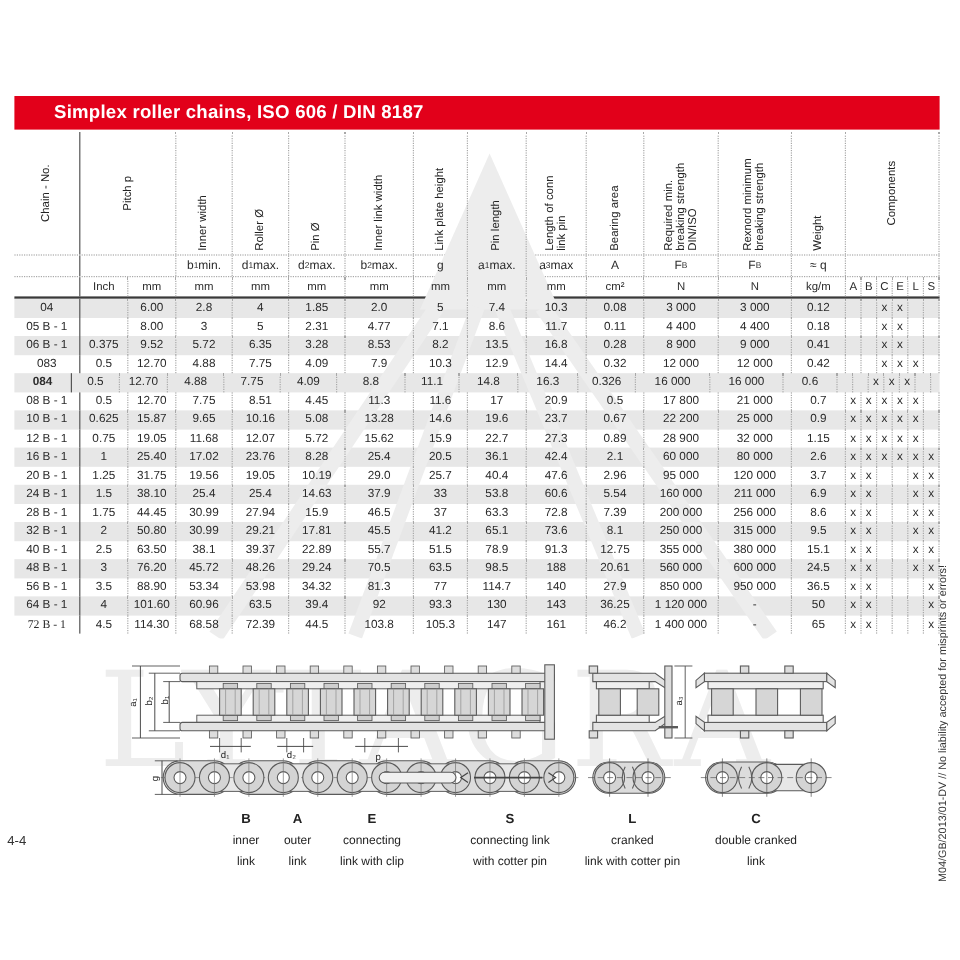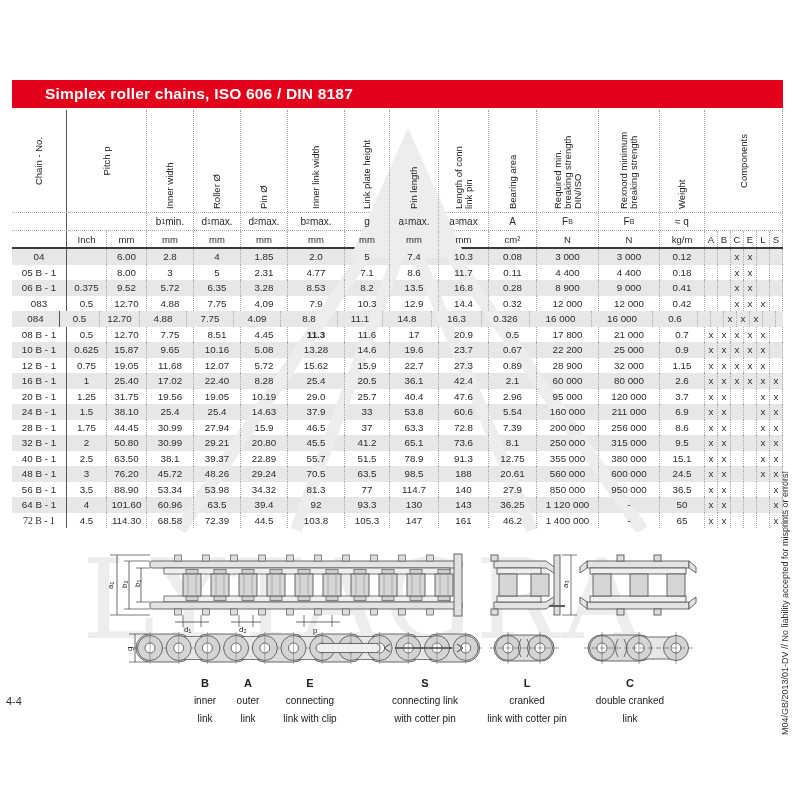--- a/index.html
+++ b/index.html
@@ -272,21 +272,21 @@
         <div class="cell dcell" style="width: 61px;">12 000</div>
         <div class="cell dcell" style="width: 45px;">0.42</div>
         <div class="cell dcell" style="width: 13px;"></div>
         <div class="cell dcell" style="width: 13px;"></div>
         <div class="cell dcell" style="width: 13px;">x</div>
         <div class="cell dcell" style="width: 13px;">x</div>
         <div class="cell dcell" style="width: 13px;">x</div>
         <div class="cell dcell" style="width: 13px;"></div>
       </div>
       <div class="drow shade">
-        <div class="cell dcell solid" style="width: 48px;">084</div>
+        <div class="cell dcell solid" style="width: 48px; font-weight: bold;">084</div>
         <div class="cell dcell" style="width: 40px;">0.5</div>
         <div class="cell dcell" style="width: 40px;">12.70</div>
         <div class="cell dcell" style="width: 47px;">4.88</div>
         <div class="cell dcell" style="width: 47px;">7.75</div>
         <div class="cell dcell" style="width: 47px;">4.09</div>
         <div class="cell dcell" style="width: 57px;">8.8</div>
         <div class="cell dcell" style="width: 45px;">11.1</div>
         <div class="cell dcell" style="width: 49px;">14.8</div>
         <div class="cell dcell" style="width: 50px;">16.3</div>
         <div class="cell dcell" style="width: 48px;">0.326</div>
@@ -300,21 +300,21 @@
         <div class="cell dcell" style="width: 13px;">x</div>
         <div class="cell dcell" style="width: 13px;"></div>
       </div>
       <div class="drow">
         <div class="cell dcell solid" style="width: 55px;">08 B - 1</div>
         <div class="cell dcell" style="width: 40px;">0.5</div>
         <div class="cell dcell" style="width: 40px;">12.70</div>
         <div class="cell dcell" style="width: 47px;">7.75</div>
         <div class="cell dcell" style="width: 47px;">8.51</div>
         <div class="cell dcell" style="width: 47px;">4.45</div>
-        <div class="cell dcell" style="width: 57px; font-weight: bold;">11.3</div>
+        <div class="cell dcell" style="width: 57px;">11.3</div>
         <div class="cell dcell" style="width: 45px;">11.6</div>
         <div class="cell dcell" style="width: 49px;">17</div>
         <div class="cell dcell" style="width: 50px;">20.9</div>
         <div class="cell dcell" style="width: 48px;">0.5</div>
         <div class="cell dcell" style="width: 62px;">17 800</div>
         <div class="cell dcell" style="width: 61px;">21 000</div>
         <div class="cell dcell" style="width: 45px;">0.7</div>
         <div class="cell dcell" style="width: 13px;">x</div>
         <div class="cell dcell" style="width: 13px;">x</div>
         <div class="cell dcell" style="width: 13px;">x</div>
@@ -364,21 +364,21 @@
         <div class="cell dcell" style="width: 13px;">x</div>
         <div class="cell dcell" style="width: 13px;">x</div>
         <div class="cell dcell" style="width: 13px;">x</div>
         <div class="cell dcell" style="width: 13px;"></div>
       </div>
       <div class="drow shade">
         <div class="cell dcell solid" style="width: 55px;">16 B - 1</div>
         <div class="cell dcell" style="width: 40px;">1</div>
         <div class="cell dcell" style="width: 40px;">25.40</div>
         <div class="cell dcell" style="width: 47px;">17.02</div>
-        <div class="cell dcell" style="width: 47px;">22.40</div>
+        <div class="cell dcell" style="width: 47px;">23.76</div>
         <div class="cell dcell" style="width: 47px;">8.28</div>
         <div class="cell dcell" style="width: 57px;">25.4</div>
         <div class="cell dcell" style="width: 45px;">20.5</div>
         <div class="cell dcell" style="width: 49px;">36.1</div>
         <div class="cell dcell" style="width: 50px;">42.4</div>
         <div class="cell dcell" style="width: 48px;">2.1</div>
         <div class="cell dcell" style="width: 62px;">60 000</div>
         <div class="cell dcell" style="width: 61px;">80 000</div>
         <div class="cell dcell" style="width: 45px;">2.6</div>
         <div class="cell dcell" style="width: 13px;">x</div>
@@ -453,21 +453,21 @@
         <div class="cell dcell" style="width: 13px;"></div>
         <div class="cell dcell" style="width: 13px;">x</div>
         <div class="cell dcell" style="width: 13px;">x</div>
       </div>
       <div class="drow shade">
         <div class="cell dcell solid" style="width: 55px;">32 B - 1</div>
         <div class="cell dcell" style="width: 40px;">2</div>
         <div class="cell dcell" style="width: 40px;">50.80</div>
         <div class="cell dcell" style="width: 47px;">30.99</div>
         <div class="cell dcell" style="width: 47px;">29.21</div>
-        <div class="cell dcell" style="width: 47px;">20.80</div>
+        <div class="cell dcell" style="width: 47px;">17.81</div>
         <div class="cell dcell" style="width: 57px;">45.5</div>
         <div class="cell dcell" style="width: 45px;">41.2</div>
         <div class="cell dcell" style="width: 49px;">65.1</div>
         <div class="cell dcell" style="width: 50px;">73.6</div>
         <div class="cell dcell" style="width: 48px;">8.1</div>
         <div class="cell dcell" style="width: 62px;">250 000</div>
         <div class="cell dcell" style="width: 61px;">315 000</div>
         <div class="cell dcell" style="width: 45px;">9.5</div>
         <div class="cell dcell" style="width: 13px;">x</div>
         <div class="cell dcell" style="width: 13px;">x</div>

